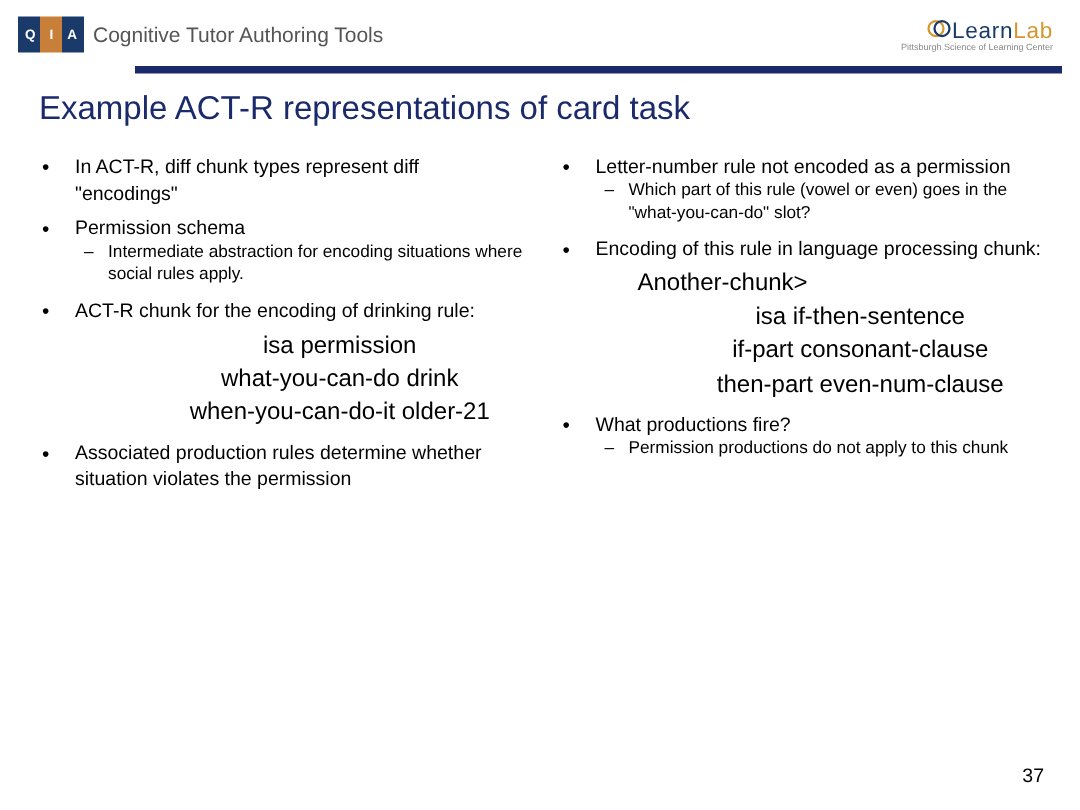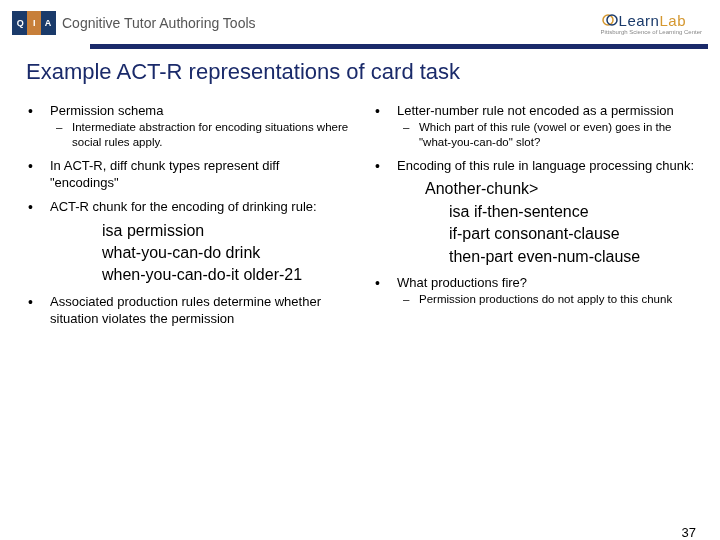--- a/index.html
+++ b/index.html
@@ -34,21 +34,21 @@
     font-size: 9px;
     font-weight: bold;
   }
   .ctat-text {
     font-size: 14px;
     color: #555;
   }
   .logo-right {
     display: flex;
     flex-direction: column;
-    align-items: flex-start;
+    align-items: flex-end;
   }
   .learnlab {
     font-size: 15px;
     color: #1a3a6a;
     font-weight: normal;
     letter-spacing: 0.5px;
   }
   .learnlab .accent { color: #d4972f; }
   .learnlab-sub {
     font-size: 6px;
@@ -112,24 +112,24 @@
     left: 6px;
     top: 0;
   }
   .code-block {
     font-family: Verdana, sans-serif;
     font-size: 16px;
     padding-left: 28px;
     margin: 4px 0 6px 0;
     line-height: 1.4;
   }
-  .code-block .indent1 { padding-left: 24px; }
+  .code-block .indent1 { padding-left: 24px; text-align: center; }
   .page-num {
     position: absolute;
-    bottom: 0;
+    bottom: 16px;
     right: 24px;
     font-size: 13px;
     font-family: Verdana, sans-serif;
     color: #000;
   }
 </style>
 </head>
 <body>
 
 <div class="header">
@@ -153,27 +153,27 @@
 </div>
 
 <div class="rule"></div>
 
 <h1 class="title">Example ACT-R representations of card task</h1>
 
 <div class="content">
 
   <div class="col">
     <ul class="lvl1">
+      <li><span>In ACT-R, diff chunk types represent diff "encodings"</span></li>
       <li>
         <span>Permission schema</span>
         <ul class="lvl2">
           <li><span>Intermediate abstraction for encoding situations where social rules apply.</span></li>
         </ul>
       </li>
-      <li><span>In ACT-R, diff chunk types represent diff "encodings"</span></li>
       <li>
         <span>ACT-R chunk for the encoding of drinking rule:</span>
         <div class="code-block">
           <div class="indent1">isa permission</div>
           <div class="indent1">what-you-can-do  drink</div>
           <div class="indent1">when-you-can-do-it  older-21</div>
         </div>
       </li>
       <li><span>Associated production rules determine whether situation violates the permission</span></li>
     </ul>

